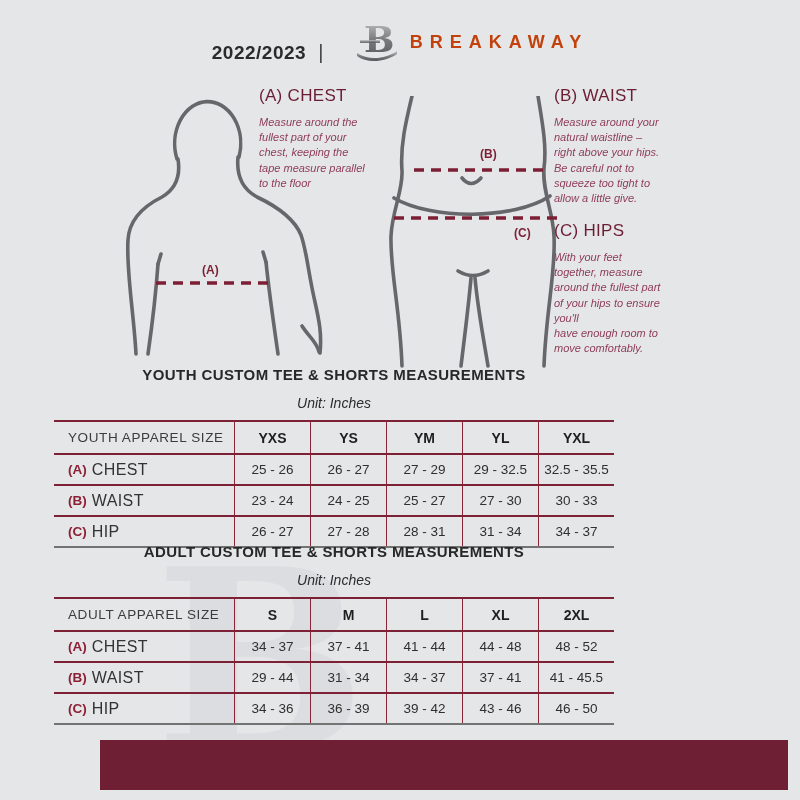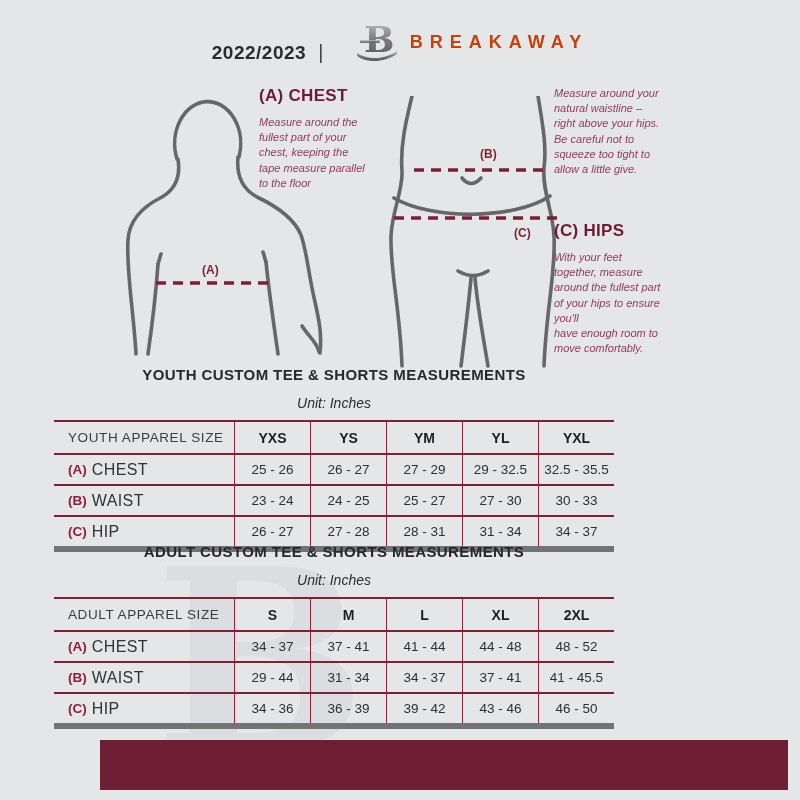--- a/index.html
+++ b/index.html
@@ -40,21 +40,21 @@
   }
 
   
   .guide { position:absolute; left:0; top:0; width:800px; height:370px; z-index:1; }
   .fig { position:absolute; }
   .fig-upper { left:126px; top:80px; }
   .fig-lower { left:386px; top:96px; }
 
   .note { position:absolute; z-index:2; }
   .note h3 {
-    color:#6b1d33; font-size:17px; font-weight:bold;
+    color:#6b1d33; font-size:17px; font-weight:normal;
     letter-spacing:0.3px; margin-bottom:9px;
   }
   .note p {
     color:#8e3c57; font-style:italic; font-size:11px;
     line-height:1.38; white-space:pre-line;
   }
   .note-chest { left:259px; top:86px; width:160px; }
   .note-waist { left:554px; top:86px; width:170px; }
   .note-hips  { left:554px; top:221px; width:170px; }
 
@@ -63,21 +63,21 @@
   .tab-youth { top:366px; }
   .tab-adult { top:543px; }
   .tablock .t-title {
     font-size:15px; font-weight:bold; color:#282828; letter-spacing:0.4px;
   }
   .tablock .t-unit {
     font-size:14px; font-style:italic; color:#2d2d2d; margin-top:12px;
   }
   .sizetable {
     width:560px; margin:9px auto 0 auto;
-    border-top:2px solid #7d2136; border-bottom:6px solid #737373;
+    border-top:2px solid #7d2136; border-bottom:2px solid #737373;
     text-align:left;
   }
   .trow { display:flex; height:31px; align-items:stretch; }
   .trow + .trow { border-top:2px solid #7d2136; }
   .tcell {
     display:flex; align-items:center; justify-content:center;
     width:76px; font-size:13.5px; color:#2f2f2f;
   }
   .tcell + .tcell { border-left:1.5px solid #8c2438; }
   .tcell.labelcol { width:180px; justify-content:flex-start; padding-left:14px; }
@@ -160,20 +160,21 @@
 
     <div class="note note-chest">
       <h3>(A) CHEST</h3>
       <p>Measure around the
 fullest part of your
 chest, keeping the
 tape measure parallel
 to the floor</p>
     </div>
     <div class="note note-waist">
+      <h3>(B) WAIST</h3>
       <p>Measure around your
 natural waistline –
 right above your hips.
 Be careful not to
 squeeze too tight to
 allow a little give.</p>
     </div>
     <div class="note note-hips">
       <h3>(C) HIPS</h3>
       <p>With your feet

